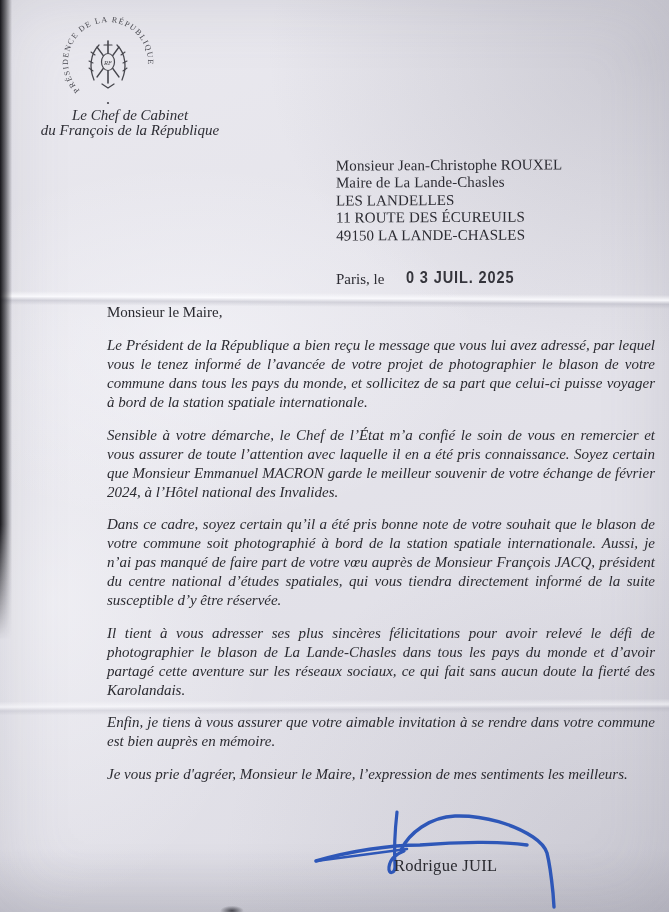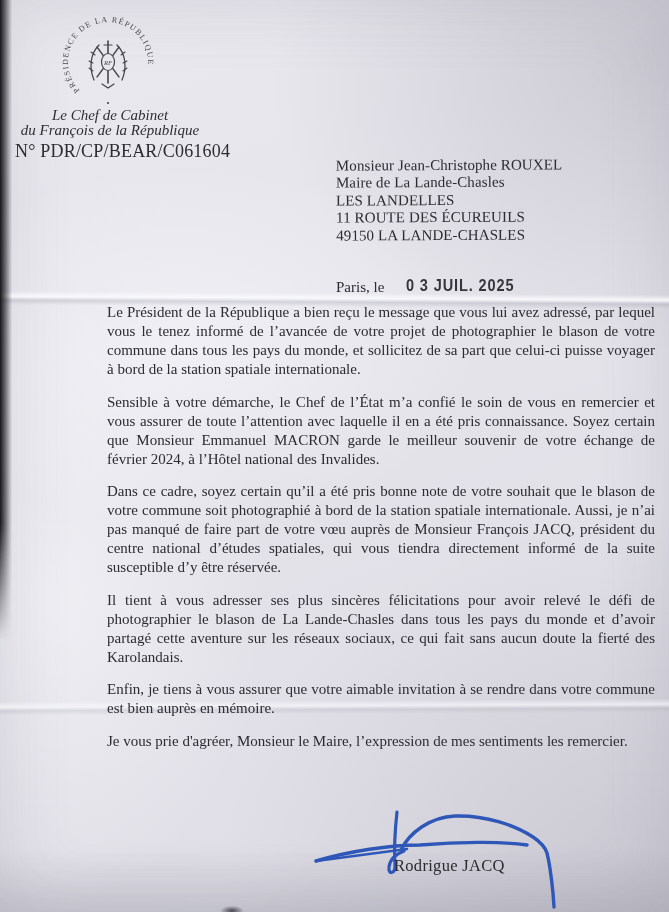--- a/index.html
+++ b/index.html
@@ -43,46 +43,46 @@
     background:linear-gradient(180deg, rgba(255,255,255,0) 0%, rgba(252,252,255,.6) 40%, rgba(158,158,172,.22) 68%, rgba(255,255,255,0) 100%);
   }
   .content{position:absolute;inset:0;color:#2b2b31;filter:blur(.28px);}
 
   
   .seal{position:absolute;left:62px;top:16px;width:92px;height:92px;opacity:.93;}
   .seal text{fill:#3a3a41;}
   .seal .ring{font-family:"Liberation Serif",serif;font-size:8px;letter-spacing:1.3px;}
   .seal .mono{font-family:"Liberation Serif",serif;font-style:italic;font-size:6.5px;}
   .office{
-    position:absolute;left:12px;top:108px;width:196px;text-align:center;
+    position:absolute;left:32px;top:108px;width:196px;text-align:center;
     font-style:italic;font-size:15px;line-height:14.5px;color:#2e2e35;
   }
   .ref{position:absolute;left:15px;top:141px;font-size:18px;letter-spacing:.2px;color:#2c2c33;}
 
   
   .recipient{
     position:absolute;left:336px;top:157px;font-size:15px;line-height:17.4px;
     color:#2c2c33;transform:rotate(-.3deg);letter-spacing:.1px;
   }
-  .dateline{position:absolute;left:336px;top:270px;font-size:15px;color:#2c2c33;margin-top:8px;}
+  .dateline{position:absolute;left:336px;top:270px;font-size:15px;color:#2c2c33;}
   .stamp{
     display:inline-block;margin-left:18px;vertical-align:-1px;
     font-family:"Liberation Sans",sans-serif;font-weight:700;font-size:16.5px;
     letter-spacing:1px;color:#35353c;
     transform:scaleX(.88) translateY(-2px);transform-origin:left center;
     white-space:nowrap;
   }
 
   
   .body{
     position:absolute;left:107px;top:303px;width:548px;
     font-size:15px;line-height:19px;color:#2b2b31;
   }
   .body .salutation{margin:0 0 14px 0;}
-  .body p{margin:0 0 13.5px 0;text-align:justify;}
+  .body p{margin:0 0 13.5px 0;text-align:justify;font-style:italic;}
 
   
   .sig-svg{position:absolute;left:295px;top:795px;width:290px;height:117px;}
   .sig-name{position:absolute;left:394px;top:856px;font-size:16.5px;letter-spacing:.3px;color:#2a2a30;}
 </style>
 </head>
 <body>
 
 <div class="photo">
   <div class="page">
@@ -113,52 +113,52 @@
           <ellipse cx="46" cy="46" rx="6.5" ry="8.5" fill="#e8e7ec" stroke-width="1.2"></ellipse>
         </g>
         <text class="mono" x="46" y="48.5" text-anchor="middle">RF</text>
       </svg>
 
       <div class="office">
         <div>Le Chef de Cabinet</div>
         <div>du François de la République</div>
       </div>
 
-      <div class="ref">N° PDR/CP/BEAR/C061604</div>
 
       <div class="recipient">
         <div>Monsieur Jean-Christophe ROUXEL</div>
         <div>Maire de La Lande-Chasles</div>
         <div>LES LANDELLES</div>
         <div>11 ROUTE DES ÉCUREUILS</div>
         <div>49150 LA LANDE-CHASLES</div>
       </div>
 
       <div class="dateline">
         <span>Paris, le</span>
         <span class="stamp">0 3 JUIL. 2025</span>
       </div>
 
       <div class="body">
+        <div class="salutation">Monsieur le Maire,</div>
         <p>Le Président de la République a bien reçu le message que vous lui avez adressé, par lequel vous le tenez informé de l’avancée de votre projet de photographier le blason de votre commune dans tous les pays du monde, et sollicitez de sa part que celui-ci puisse voyager à bord de la station spatiale internationale.</p>
         <p>Sensible à votre démarche, le Chef de l’État m’a confié le soin de vous en remercier et vous assurer de toute l’attention avec laquelle il en a été pris connaissance. Soyez certain que Monsieur Emmanuel MACRON garde le meilleur souvenir de votre échange de février 2024, à l’Hôtel national des Invalides.</p>
         <p>Dans ce cadre, soyez certain qu’il a été pris bonne note de votre souhait que le blason de votre commune soit photographié à bord de la station spatiale internationale. Aussi, je n’ai pas manqué de faire part de votre vœu auprès de Monsieur François JACQ, président du centre national d’études spatiales, qui vous tiendra directement informé de la suite susceptible d’y être réservée.</p>
         <p>Il tient à vous adresser ses plus sincères félicitations pour avoir relevé le défi de photographier le blason de La Lande-Chasles dans tous les pays du monde et d’avoir partagé cette aventure sur les réseaux sociaux, ce qui fait sans aucun doute la fierté des Karolandais.</p>
         <p>Enfin, je tiens à vous assurer que votre aimable invitation à se rendre dans votre commune est bien auprès en mémoire.</p>
-        <p>Je vous prie d'agréer, Monsieur le Maire, l’expression de mes sentiments les remercier.</p>
+        <p>Je vous prie d'agréer, Monsieur le Maire, l’expression de mes sentiments les meilleurs.</p>
       </div>
 
       <svg class="sig-svg" viewBox="0 0 290 117" aria-hidden="true">
         <g stroke="#2e57b8" fill="none" stroke-linecap="round" stroke-linejoin="round">
           <path d="M 21,66 C 55,56 95,50 125,50 C 170,46 210,47 232,50" stroke-width="3.4"></path>
           <path d="M 21,66 C 50,62 80,58 112,54" stroke-width="2.6"></path>
           <path d="M 102,17 C 100,35 99,55 100,71 C 100,79 93,80 94,72 C 95,64 101,59 109,56" stroke-width="3.2"></path>
           <path d="M 106,55 C 114,38 135,22 160,21 C 190,20 220,30 238,42 C 247,48 250,52 252,58 C 255,70 257,88 258,98 L 259,112" stroke-width="3.4"></path>
         </g>
       </svg>
-      <div class="sig-name">Rodrigue JACQ</div>
+      <div class="sig-name">Rodrigue JUIL</div>
 
     </div>
 
     <div class="edge-strip"></div>
     <div class="notch"></div>
   </div>
 </div>
 
 </body></html>

